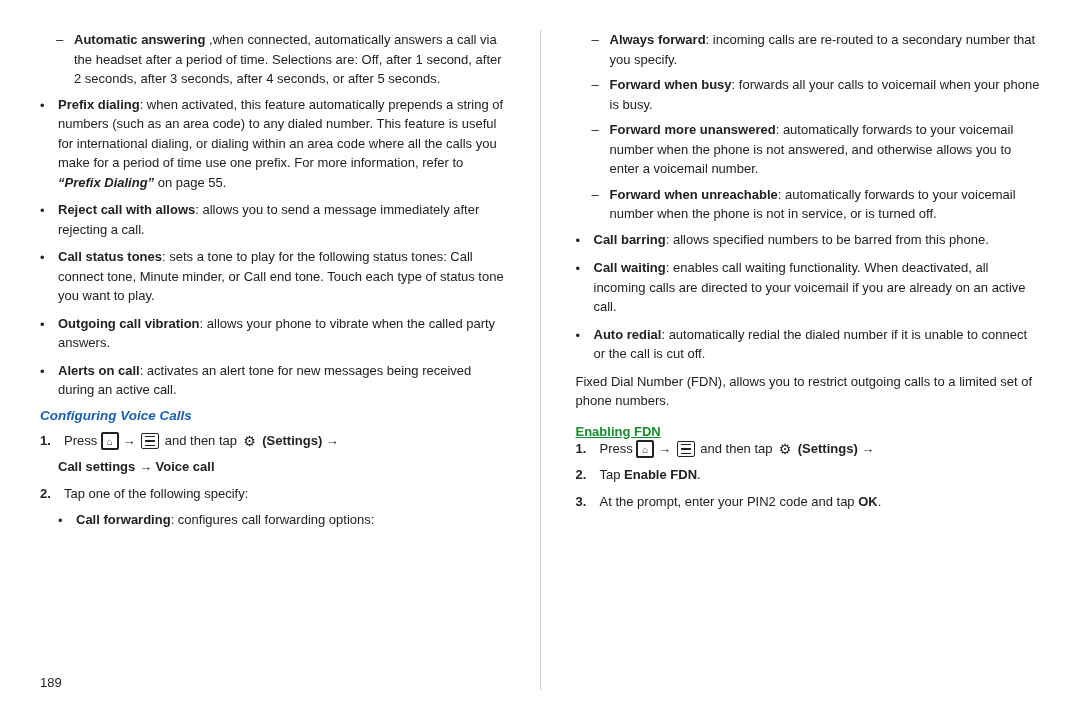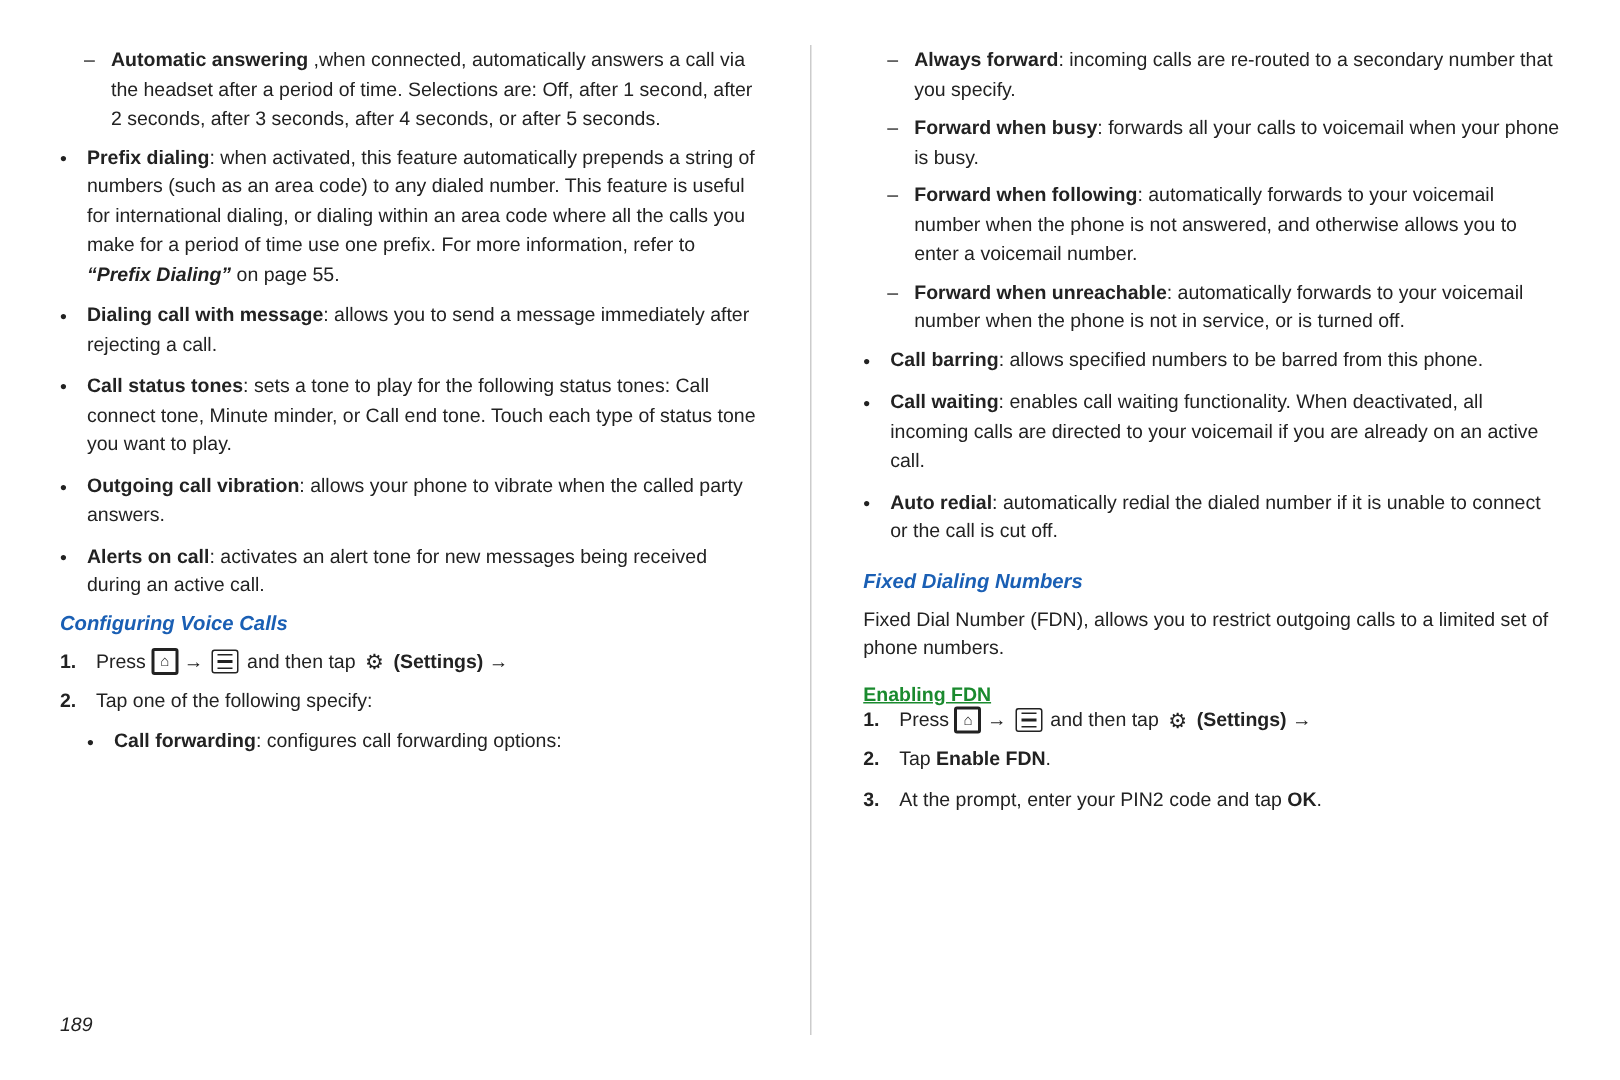--- a/index.html
+++ b/index.html
@@ -168,21 +168,21 @@
     <div class="bullet-item">
       <span class="bullet-dot">•</span>
       <span class="bullet-content">
         <strong>Prefix dialing</strong><span>: when activated, this feature automatically prepends a string of numbers (such as an area code) to any dialed number. This feature is useful for international dialing, or dialing within an area code where all the calls you make for a period of time use one prefix. For more information, refer to </span><span class="italic-link">“Prefix Dialing”</span><span> on page 55.</span>
       </span>
     </div>
 
     <div class="bullet-item">
       <span class="bullet-dot">•</span>
       <span class="bullet-content">
-        <strong>Dialing call with message</strong><span>: allows you to send a message immediately after rejecting a call.</span>
+        <strong>Reject call with allows</strong><span>: allows you to send a message immediately after rejecting a call.</span>
       </span>
     </div>
 
     <div class="bullet-item">
       <span class="bullet-dot">•</span>
       <span class="bullet-content">
         <strong>Call status tones</strong><span>: sets a tone to play for the following status tones: Call connect tone, Minute minder, or Call end tone. Touch each type of status tone you want to play.</span>
       </span>
     </div>
 
@@ -215,34 +215,37 @@
             <span></span>
             <span></span>
         </span>
         <span> and then tap </span>
         
         <span class="icon-settings">⚙</span>
         <strong>(Settings)</strong>
         <span>→</span>
       </span>
     </div>
+    <div class="indent-block">
+      <strong>Call settings → Voice call</strong>
+    </div>
 
     <div class="numbered-item">
       <span class="num-label">2.</span>
       <span class="num-content">Tap one of the following specify:</span>
     </div>
 
     <div class="sub-bullet">
       <span class="bullet-dot">•</span>
       <span class="bullet-content">
         <strong>Call forwarding</strong><span>: configures call forwarding options:</span>
       </span>
     </div>
 
-    <div style="margin-top:auto; padding-top:10px;font-style:italic;">189</div>
+    <div style="margin-top:auto; padding-top:10px;">189</div>
   </div>
 
   <div class="divider"></div>
 
   <div class="column">
 
     <div class="dash-item">
       <span class="dash-sym">–</span>
       <span class="dash-content">
         <strong>Always forward</strong><span>: incoming calls are re-routed to a secondary number that you specify.</span>
@@ -252,21 +255,21 @@
     <div class="dash-item">
       <span class="dash-sym">–</span>
       <span class="dash-content">
         <strong>Forward when busy</strong><span>: forwards all your calls to voicemail when your phone is busy.</span>
       </span>
     </div>
 
     <div class="dash-item">
       <span class="dash-sym">–</span>
       <span class="dash-content">
-        <strong>Forward when following</strong><span>: automatically forwards to your voicemail number when the phone is not answered, and otherwise allows you to enter a voicemail number.</span>
+        <strong>Forward more unanswered</strong><span>: automatically forwards to your voicemail number when the phone is not answered, and otherwise allows you to enter a voicemail number.</span>
       </span>
     </div>
 
     <div class="dash-item">
       <span class="dash-sym">–</span>
       <span class="dash-content">
         <strong>Forward when unreachable</strong><span>: automatically forwards to your voicemail number when the phone is not in service, or is turned off.</span>
       </span>
     </div>
 
@@ -284,21 +287,20 @@
       </span>
     </div>
 
     <div class="bullet-item">
       <span class="bullet-dot">•</span>
       <span class="bullet-content">
         <strong>Auto redial</strong><span>: automatically redial the dialed number if it is unable to connect or the call is cut off.</span>
       </span>
     </div>
 
-    <div class="section-heading" style="margin-top:8px;">Fixed Dialing Numbers</div>
 
     <div class="text-block">Fixed Dial Number (FDN), allows you to restrict outgoing calls to a limited set of phone numbers.</div>
 
     <div class="sub-heading">Enabling FDN</div>
 
     <div class="numbered-item">
       <span class="num-label">1.</span>
       <span class="num-content">
         <span>Press</span>
         

